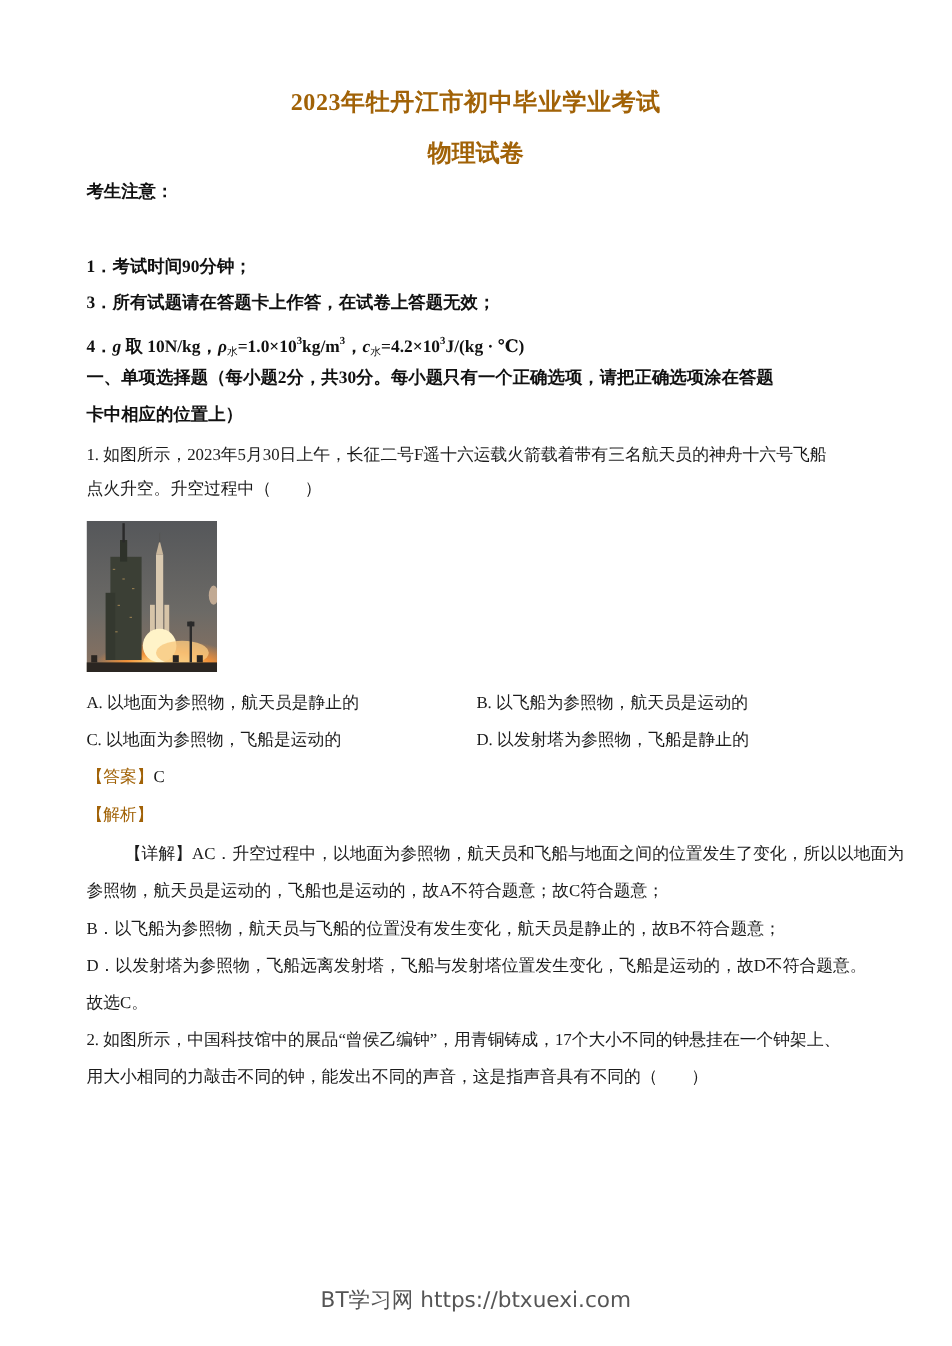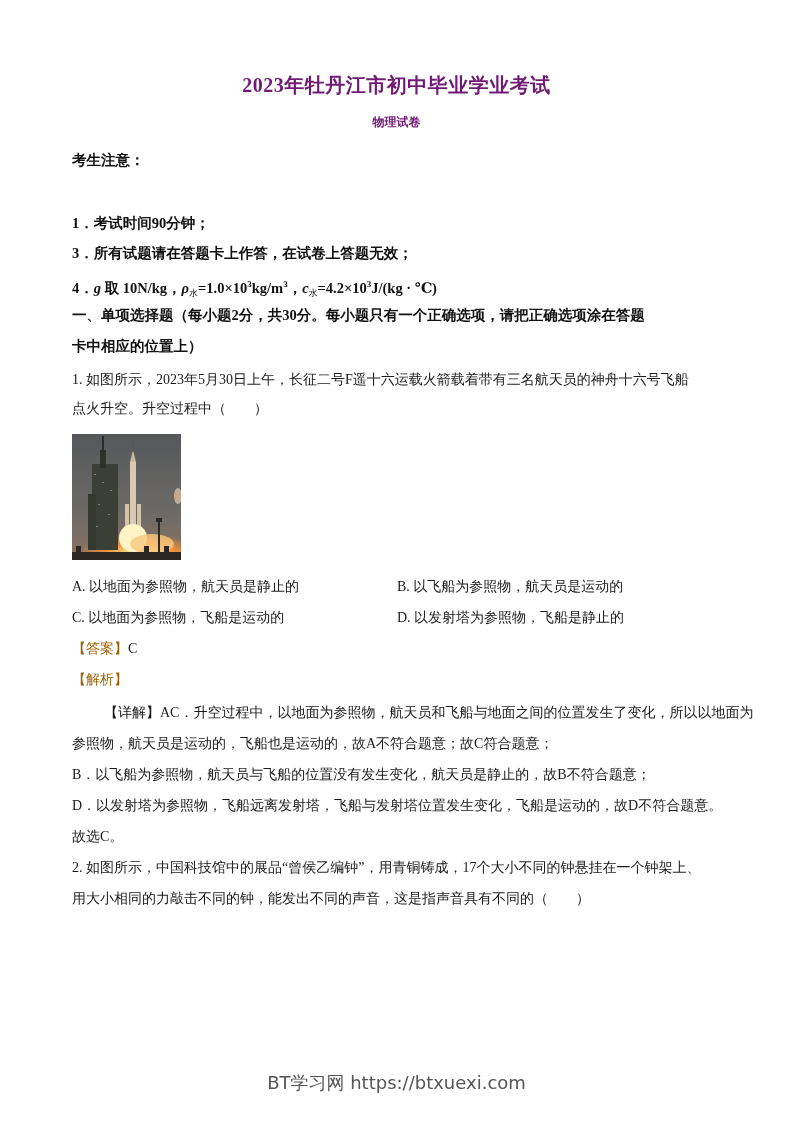--- a/index.html
+++ b/index.html
@@ -1,22 +1,22 @@
 <!DOCTYPE html>
 <html><head>
   <meta charset="utf-8">
   <style>
     * { margin: 0; padding: 0; box-sizing: border-box; }
     html, body { width: 793px; height: 1122px; background: #ffffff; overflow: hidden; }
     body { position: relative; font-family: "Liberation Serif", "DejaVu Serif", serif; color: #111111; }
     .page { position: absolute; left: 0; top: 0; width: 793px; height: 1122px; }
 
-    .title { position: absolute; left: 0; width: 793px; text-align: center; font-weight: bold; color: #701a75; }
+    .title { position: absolute; left: 0; width: 793px; text-align: center; font-weight: bold; color: #a16207; }
     .title-main { top: 72px; font-size: 20px; letter-spacing: 0.5px; }
-    .title-sub { top: 114px; font-size: 12px; }
+    .title-sub { top: 114px; font-size: 20px; }
 
     .line { position: absolute; left: 72px; width: 652px; font-size: 14.5px; line-height: 18px; white-space: nowrap; }
     .bold { font-weight: bold; }
     .reg { font-weight: normal; color: #1a1a1a; font-size: 14px; }
 
     .sub { font-size: 9px; vertical-align: -3px; font-weight: normal; }
     .sup { font-size: 9px; vertical-align: 6px; }
     .ital { font-style: italic; }
 
     .opt { position: absolute; font-size: 14px; line-height: 18px; white-space: nowrap; color: #1a1a1a; }

